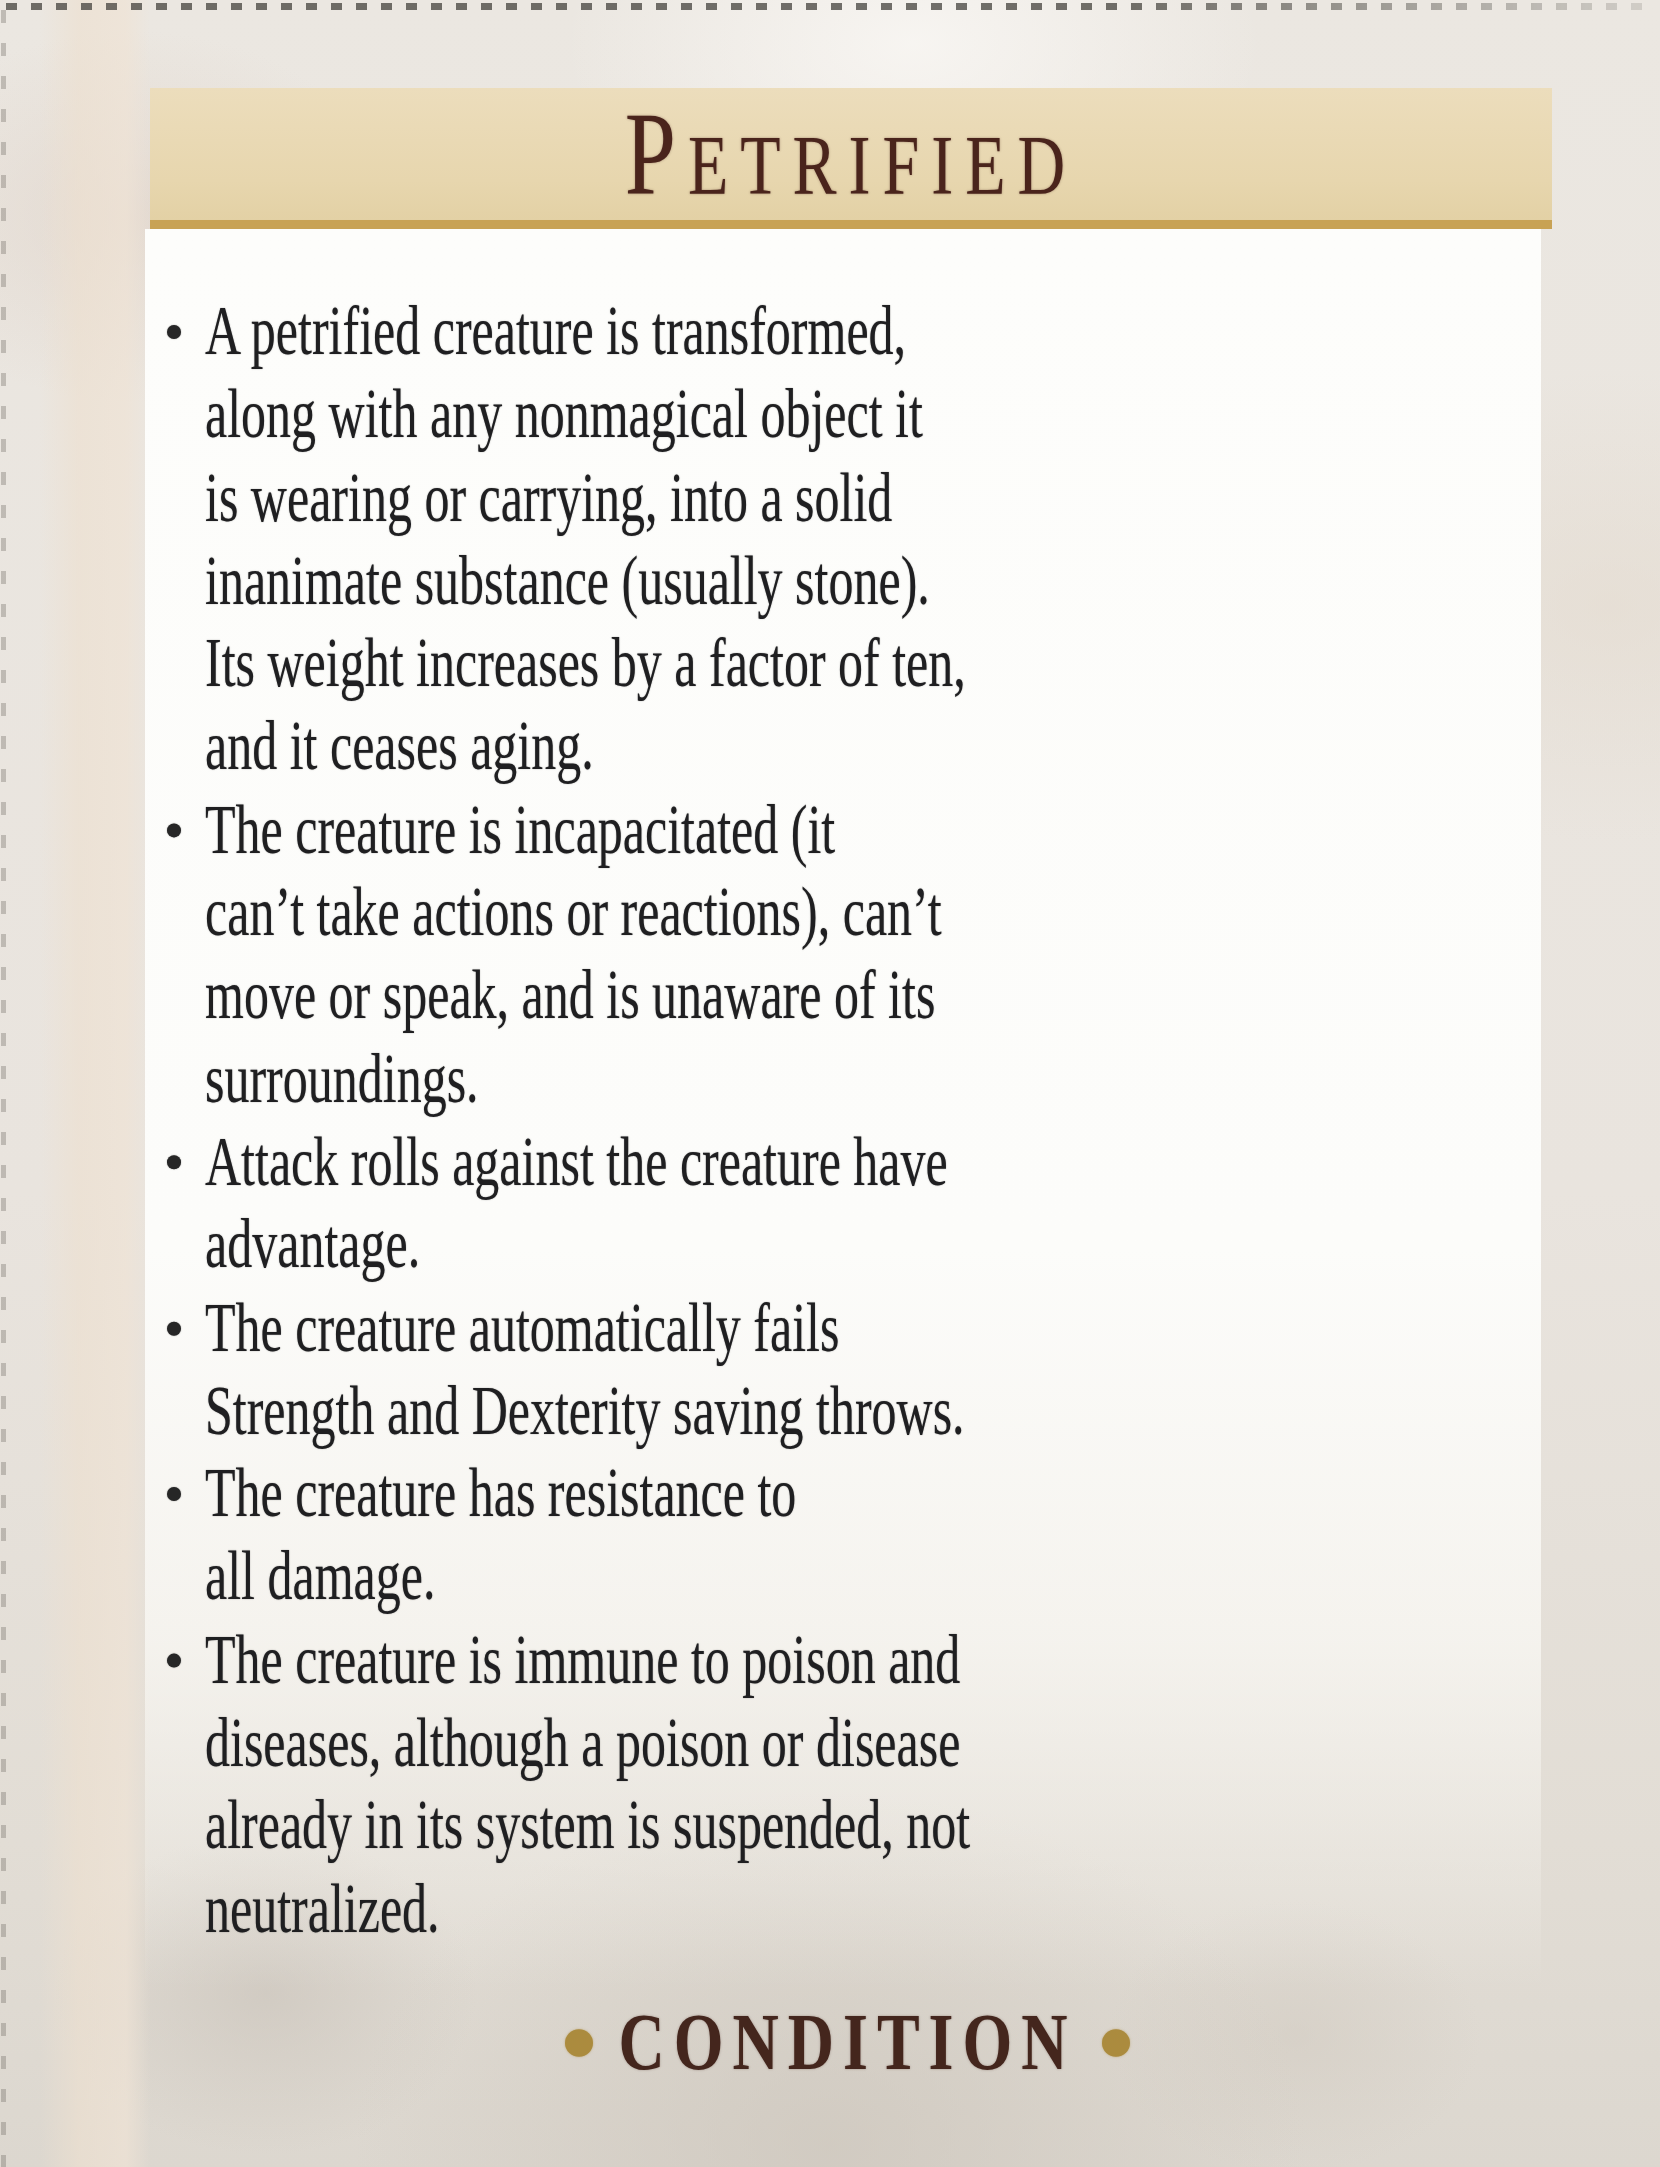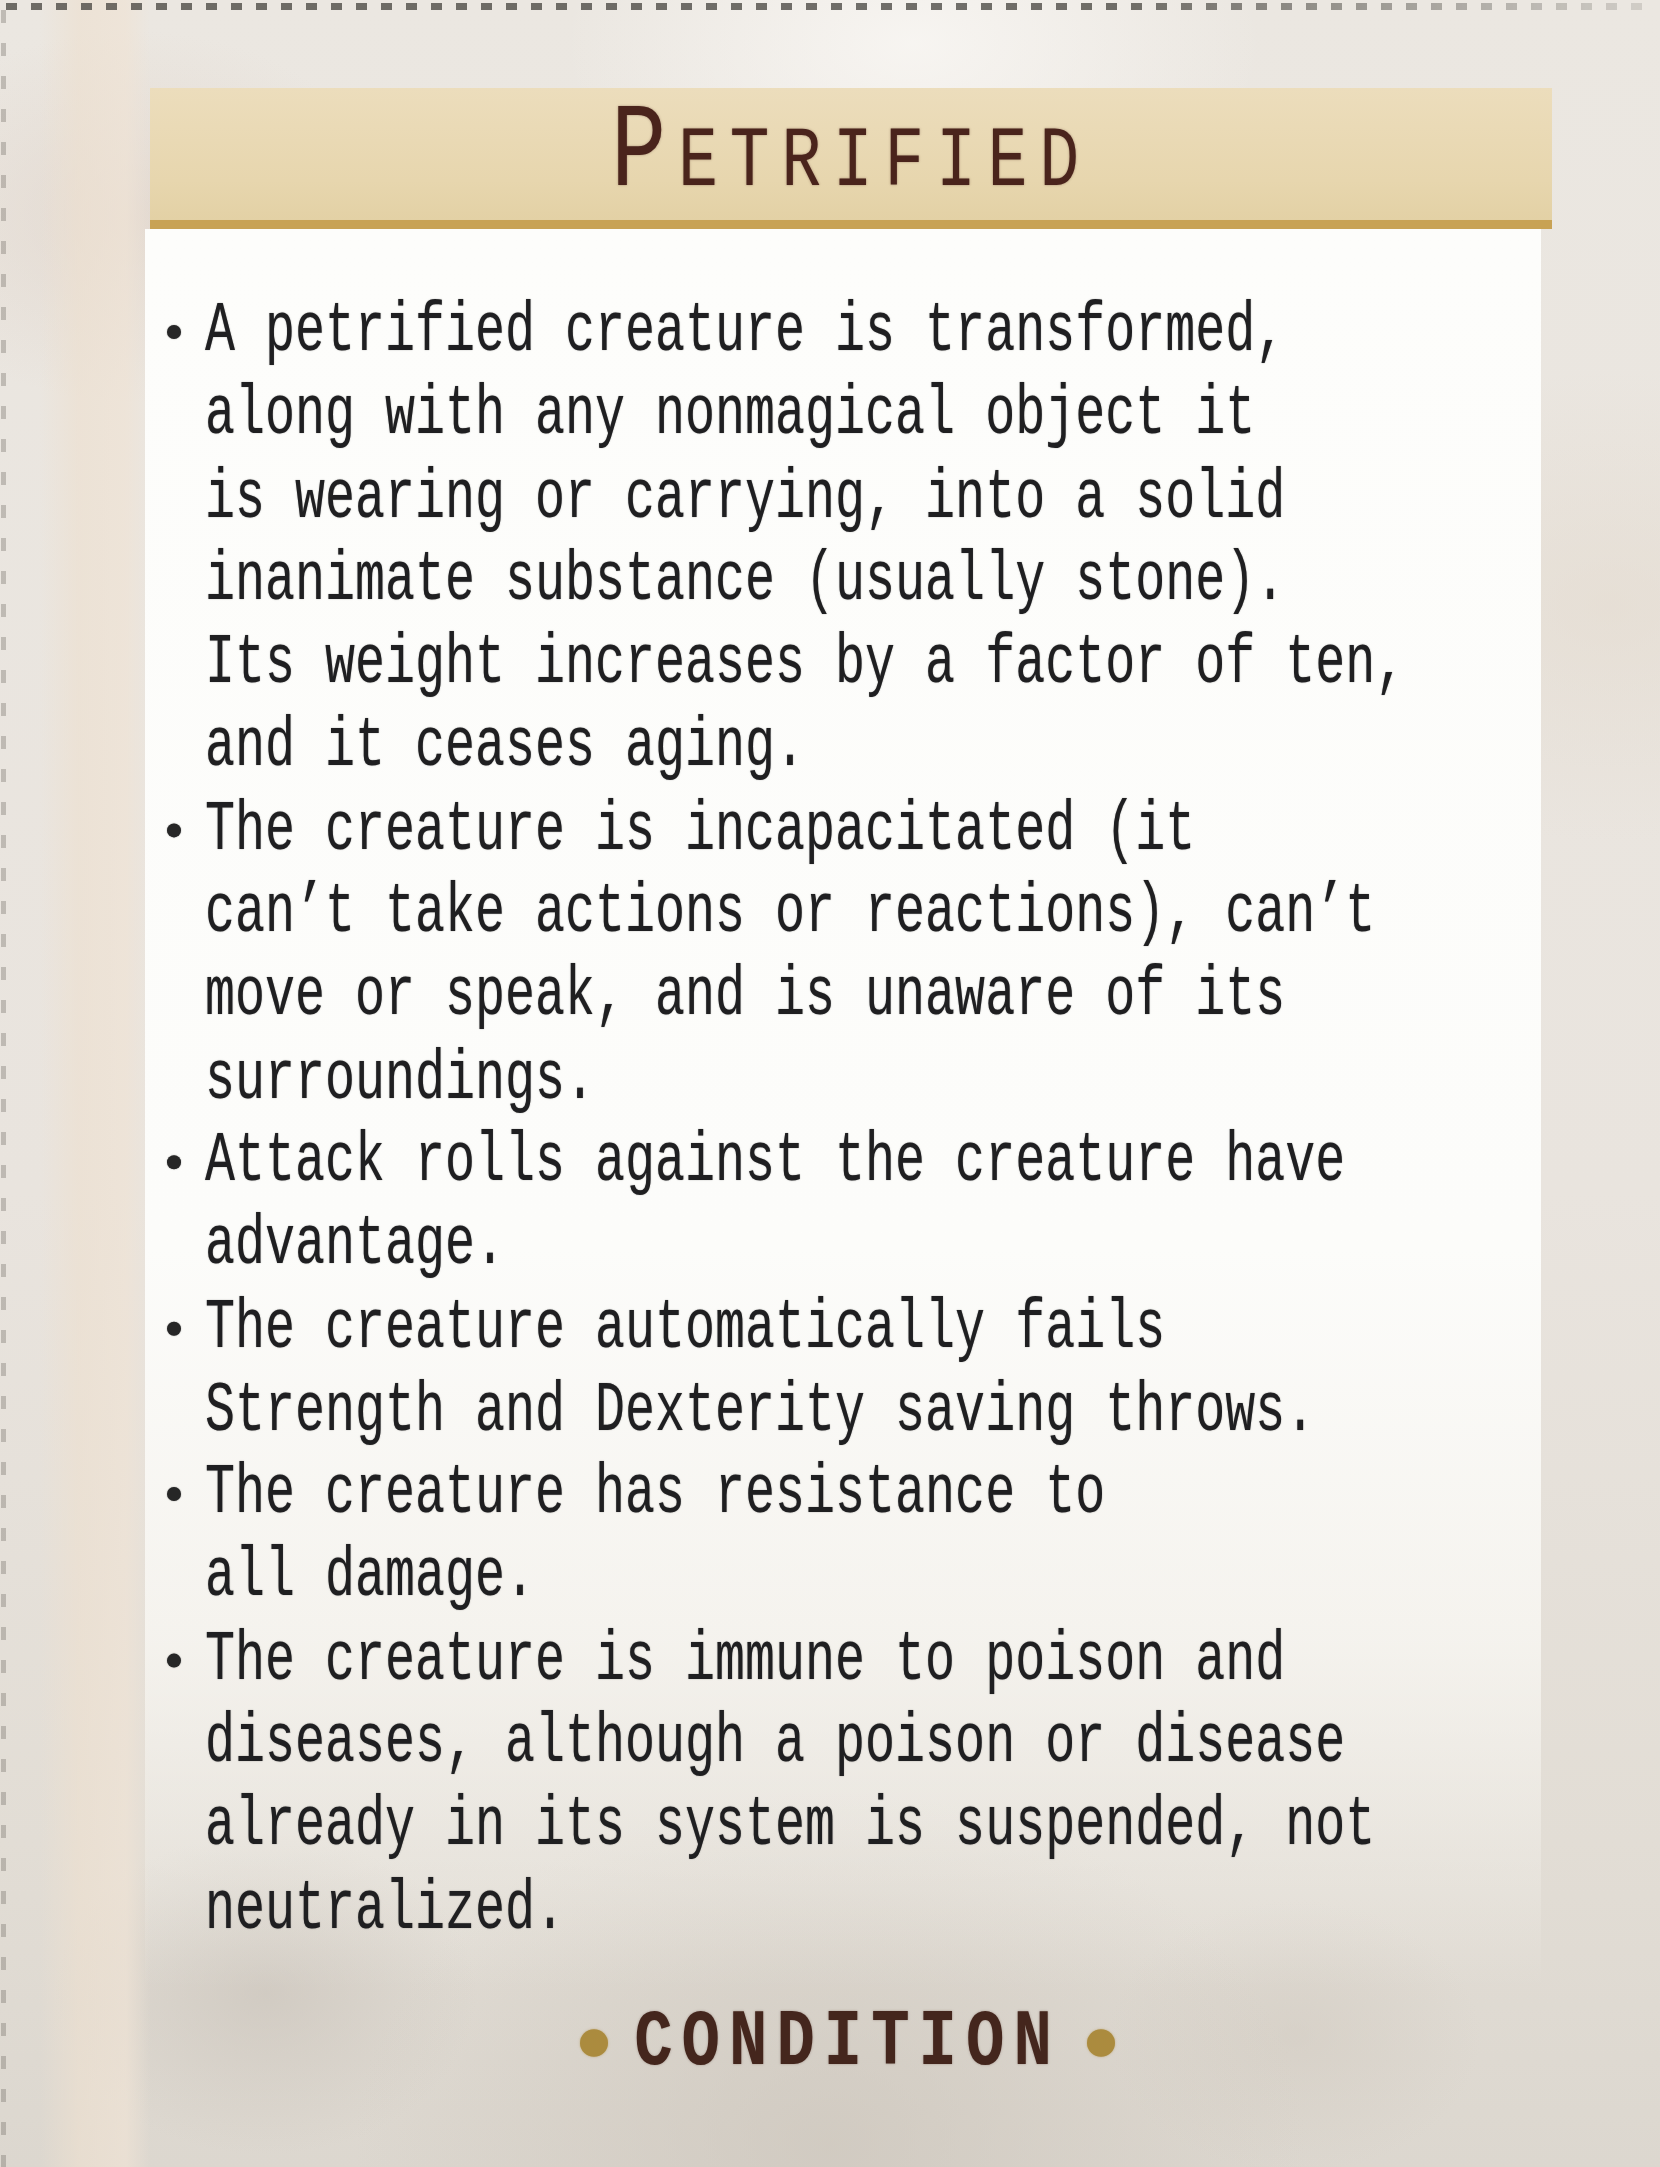--- a/index.html
+++ b/index.html
@@ -1,20 +1,20 @@
 <!DOCTYPE html>
 <html style="--page-bg: #e9e4de; --panel: #fdfdfb; --header-band: #e7d6ae; --header-rule: #c8a254; --title-text: #4a241c; --body-text: #1f1f21; --category-text: #44261d; --category-dot: #ab8b3e;"><head>
 <meta charset="utf-8">
 <style>
   html,body{margin:0;padding:0;background:#d8d3cc;}
   #page{
     position:relative;
     width:1660px;height:2167px;
     overflow:hidden;
-    font-family:Liberation Mono, monospace;
+    font-family:Liberation Serif, serif;
     background-color:var(--page-bg,#e9e4de);
     background-image:
       radial-gradient(420px 300px at 8% 10%, rgba(221,207,196,.55), transparent 62%),
       radial-gradient(520px 380px at 97% 28%, rgba(226,216,203,.5), transparent 62%),
       radial-gradient(700px 520px at 50% 99%, rgba(203,196,186,.65), transparent 68%),
       radial-gradient(340px 260px at 16% 92%, rgba(198,191,182,.55), transparent 62%),
       radial-gradient(300px 220px at 78% 94%, rgba(208,201,191,.5), transparent 62%),
       radial-gradient(500px 300px at 55% 2%, rgba(250,248,245,.8), transparent 70%),
       linear-gradient(180deg, #ebe7e1 0%, #e9e4de 55%, #e2ddd5 85%, #dcd7cf 100%);
   }

